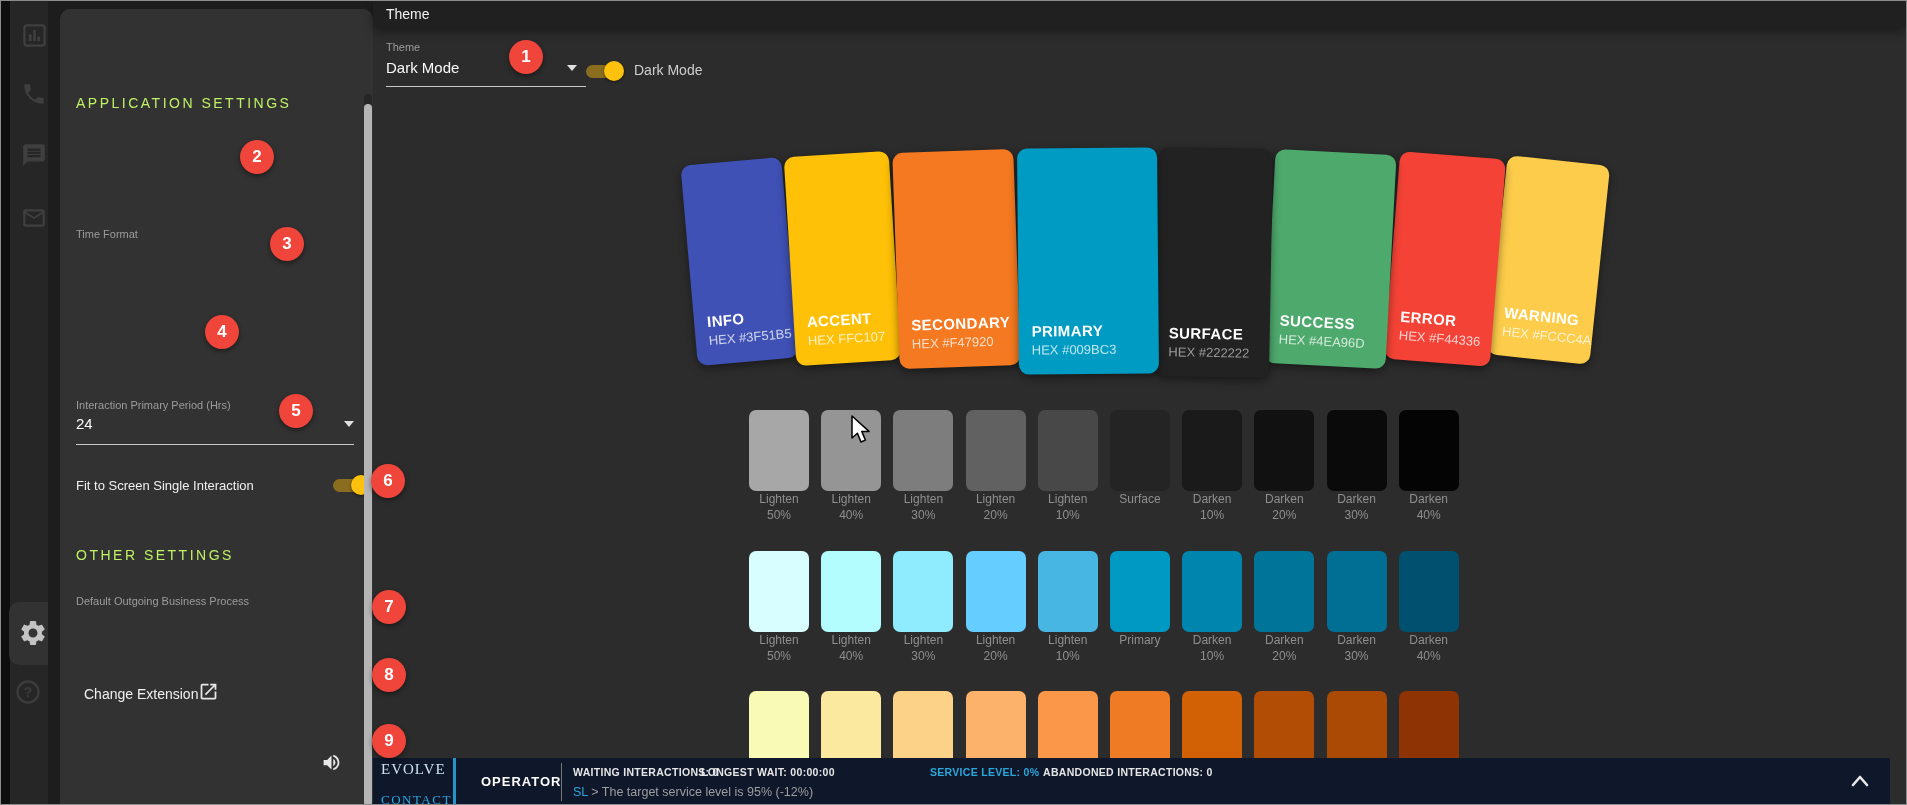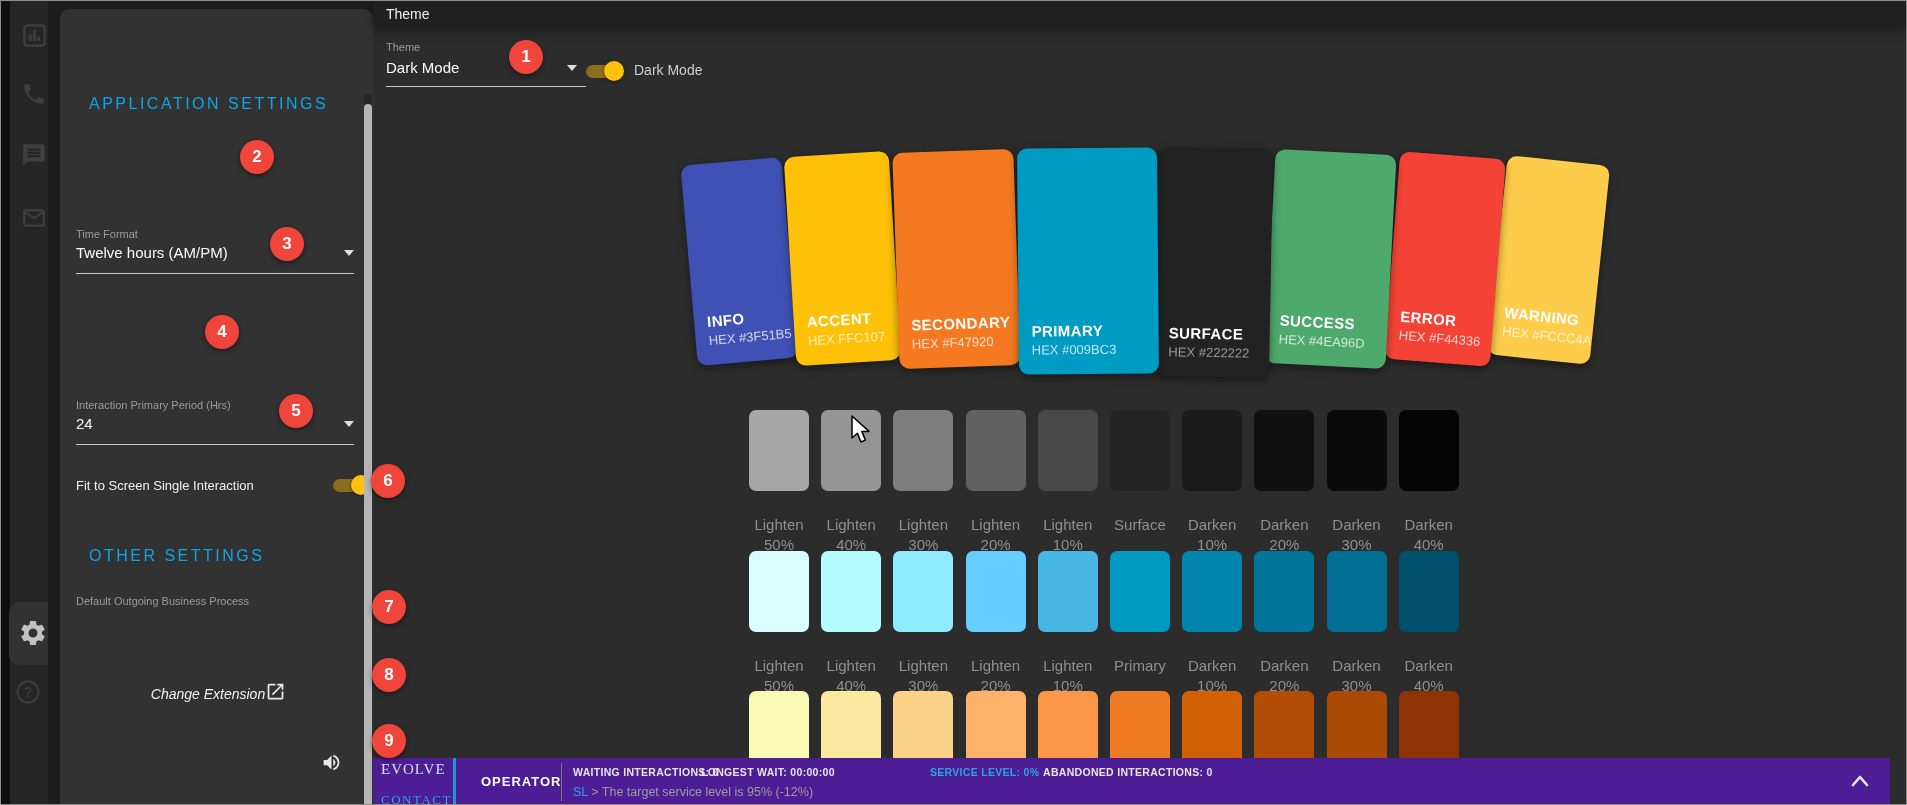--- a/index.html
+++ b/index.html
@@ -9,31 +9,31 @@
   .rail{position:absolute;left:0;top:0;width:47px;height:100%;background:#262626;border-left:9px solid #0e0e0e;box-sizing:border-box;}
   .rail-icon{position:absolute;left:11px;}
   .active-tab{position:absolute;left:8px;top:601px;width:51px;height:63px;background:#323232;border-radius:10px 0 0 10px;}
   .panel-col{position:absolute;left:47px;top:0;width:325px;height:100%;background:#1d1d1d;}
   
   .panel{position:absolute;left:12px;top:8px;width:313px;height:797px;background:#323232;border-radius:10px 10px 0 0;}
   .search{position:absolute;left:16px;top:17px;width:280px;height:33px;border:1.5px solid #606060;border-radius:17px;
           box-sizing:border-box;display:flex;align-items:center;background:#2e2e2e;}
   .search input{background:transparent;border:none;outline:none;color:#e8e8e8;font-size:14px;width:220px;font-family:"Liberation Sans",sans-serif;}
   .search input::placeholder{color:#9a9a9a;}
-  .section-title{position:absolute;left:29px;color:#0ea5e9;font-size:16px;letter-spacing:2.5px;font-weight:500;}
+  .section-title{position:absolute;left:16px;color:#bef264;font-size:14px;letter-spacing:2.5px;font-weight:500;}
   .field{position:absolute;left:16px;width:278px;}
   .field .flabel{font-size:11px;color:#9c9c9c;margin-bottom:4px;}
   .field .fvalue{font-size:15px;color:#fafafa;display:flex;justify-content:space-between;align-items:center;
                  padding-bottom:12px;border-bottom:1px solid #c9c9c9;}
   .caret{width:0;height:0;border-left:5px solid transparent;border-right:5px solid transparent;border-top:6px solid #e0e0e0;}
   .toggle{position:relative;width:36px;height:13px;border-radius:7px;background:#8a6d1f;display:inline-block;}
   .toggle .knob{position:absolute;right:-2px;top:-4px;width:20px;height:20px;border-radius:50%;background:#fec10d;box-shadow:0 1px 3px rgba(0,0,0,.5);}
   .toggle-row{position:absolute;left:16px;width:293px;display:flex;justify-content:space-between;align-items:center;}
   .toggle-row .tlabel{font-size:13px;color:#f0f0f0;font-weight:500;}
-  .row-flat{position:absolute;left:16px;width:285px;display:flex;justify-content:center;align-items:center;font-style:italic;}
+  .row-flat{position:absolute;left:24px;width:285px;display:flex;justify-content:flex-start;align-items:center;}
   .row-flat .tlabel{font-size:14px;color:#f0f0f0;}
   .scroll-track{position:absolute;right:1px;top:85px;bottom:0;width:8px;background:#262626;border-radius:4px;}
   .scroll-thumb{position:absolute;right:1px;top:95px;bottom:0;width:8px;background:#b5b5b5;border-radius:4px;}
   
   .topbar{position:absolute;left:372px;right:0;top:0;height:26px;background:#202020;box-shadow:0 5px 10px rgba(0,0,0,.35);}
   .page-title{position:absolute;left:13px;top:5px;font-size:14px;color:#f0f0f0;font-weight:500;}
   .theme-label{position:absolute;left:385px;top:40px;font-size:11px;color:#9c9c9c;}
   .theme-value{position:absolute;left:385px;top:58px;width:200px;font-size:15px;color:#fafafa;
                padding-bottom:10px;border-bottom:1px solid #c9c9c9;}
   .theme-caret{position:absolute;left:566px;top:64px;}
@@ -41,27 +41,27 @@
   .dark-mode-label{position:absolute;left:633px;top:61px;font-size:14px;color:#cfcfcf;}
   
   .card{position:absolute;border-radius:10px;box-shadow:0 3px 8px rgba(0,0,0,.45);}
   .card-text{position:absolute;left:13px;bottom:17px;}
   .card-name{font-size:15px;font-weight:bold;color:#fff;letter-spacing:.4px;}
   .card-hex{font-size:13px;color:rgba(255,255,255,.75);margin-top:3px;}
   
   .swatch-row{position:absolute;left:748px;display:flex;gap:12.2px;}
   .cell{width:60px;text-align:center;}
   .sw{width:60px;height:81px;border-radius:7px;}
-  .sw-label{margin-top:24px;font-size:15px;line-height:1.35;color:#8f8f8f;white-space:nowrap;}
+  .sw-label{margin-top:0;font-size:12px;line-height:1.35;color:#8f8f8f;white-space:nowrap;}
   
   .badge{position:absolute;width:34px;height:34px;border-radius:50%;background:#ef453b;color:#fff;
          font-size:17px;font-weight:bold;display:flex;align-items:center;justify-content:center;
          box-shadow:0 2px 5px rgba(0,0,0,.45);z-index:10;}
   
-  .statusbar{position:absolute;left:372px;right:16px;top:757px;height:48px;background:#4c1d95;z-index:5;}
+  .statusbar{position:absolute;left:372px;right:16px;top:757px;height:48px;background:#0f172a;z-index:5;}
   .logo{position:absolute;left:8px;top:4px;font-family:"Liberation Serif",serif;line-height:1;}
   .logo .l1{font-size:15px;color:#cfe3ef;letter-spacing:1px;}
   .logo .l2{font-size:13px;color:#2ba7e0;letter-spacing:1.5px;margin-top:16px;}
   .cyan-div{position:absolute;left:80px;top:0;width:3px;height:48px;background:#2196c9;}
   .operator{position:absolute;left:108px;top:16px;font-size:13px;color:#fff;font-weight:bold;letter-spacing:1px;}
   .gray-div{position:absolute;left:188px;top:5px;width:1px;height:38px;background:#777;}
   .metric{position:absolute;top:8px;font-size:10.5px;font-weight:bold;color:#e6e6e6;letter-spacing:.3px;white-space:nowrap;}
   .metric.accent{color:#2aa7db;}
   .sl-line{position:absolute;left:200px;top:27px;font-size:12.5px;color:#9e9e9e;white-space:nowrap;}
   .sl-line .sl{color:#2aa7db;}
@@ -112,24 +112,20 @@
       </svg>
   </span>
 
   <div class="panel-col">
   <div class="panel">
 
     <div class="section-title" style="top:86px">APPLICATION SETTINGS</div>
 
     <div class="field" style="top:219px">
       <div class="flabel">Time Format</div>
-      <div class="fvalue">
-            <span>Twelve hours (AM/PM)</span>
-            <span class="caret"></span>
-          </div>
     </div>
     <div class="field" style="top:390px">
       <div class="flabel">Interaction Primary Period (Hrs)</div>
       <div class="fvalue">
             <span>24</span>
             <span class="caret"></span>
           </div>
     </div>
 
     <div class="toggle-row" style="top:469px">

